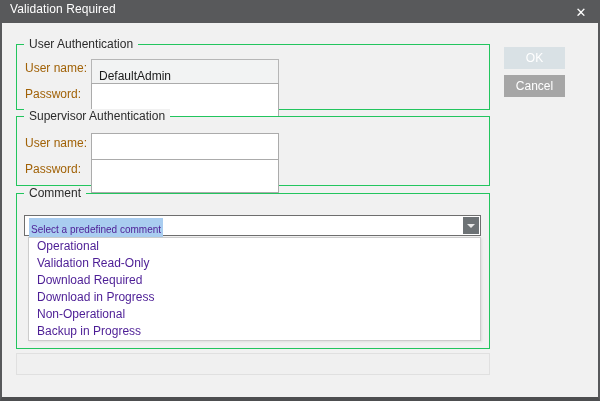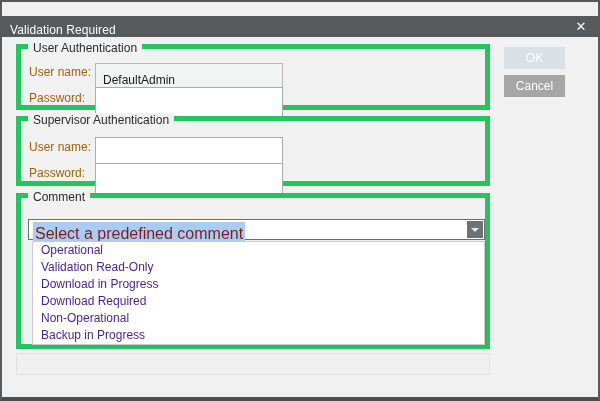--- a/index.html
+++ b/index.html
@@ -9,43 +9,43 @@
   .window {
     position: relative;
     width: 600px; height: 401px;
     background: #f1f1f1;
     border: 2px solid #58595b;
     border-bottom: 4px solid #4d4e50;
     overflow: hidden;
   }
 
   .titlebar {
-    position: absolute; top: 14px; left: 0; right: 0;
+    position: absolute; top: 0; left: 0; right: 0;
     height: 21px;
     background: #58595b;
     color: #ffffff;
-    display: flex; align-items: flex-end;
+    display: flex; align-items: flex-start;
   }
   .titlebar .title {
     font-size: 12px;
     padding-left: 8px;
     letter-spacing: 0.1px;
   }
   .close-btn {
     position: absolute; right: 0; top: 0;
     width: 34px; height: 21px;
     display: flex; align-items: center; justify-content: center;
     color: #ffffff; font-size: 13px;
     cursor: pointer;
   }
 
   .groupbox {
     position: absolute;
     left: 14px; width: 474px;
-    border: 5px solid #22c55e;
+    border: 1px solid #22c55e;
     background: #f1f1f1;
   }
   .groupbox .legend {
     position: absolute; top: -8px; left: 7px;
     background: #f1f1f1;
     padding: 0 5px;
     font-size: 12px; color: #2b2b2b;
     white-space: nowrap;
   }
   .field-label {
@@ -74,22 +74,22 @@
   .group-comment { top: 191px; height: 156px; }
 
   .combobox {
     position: absolute; left: 7px; top: 21px;
     width: 457px; height: 21px;
     background: #ffffff;
     border: 1px solid #6e6e6e;
   }
   .combobox .selected-text {
     position: absolute; left: 4px; top: 2px;
-    font-size: 16px; line-height: 15px;
-    color: #7f1d1d;
+    font-size: 10px; line-height: 15px;
+    color: #4c1d95;
     background: #a9cdf0;
     padding: 4px 2px;
     white-space: nowrap;
   }
   .combo-arrow-btn {
     position: absolute; right: 1px; top: 1px;
     width: 16px; height: 17px;
     background: #6d7275;
     display: flex; align-items: center; justify-content: center;
     cursor: pointer;
@@ -167,22 +167,22 @@
     <div class="combobox">
       <span class="selected-text">Select a predefined comment</span>
       <span class="combo-arrow-btn">
           <span class="tri"></span>
         </span>
     </div>
 
     <div class="dropdown-list">
       <div class="dropdown-item">Operational</div>
       <div class="dropdown-item">Validation Read-Only</div>
+      <div class="dropdown-item">Download Required</div>
       <div class="dropdown-item">Download in Progress</div>
-      <div class="dropdown-item">Download Required</div>
       <div class="dropdown-item">Non-Operational</div>
       <div class="dropdown-item">Backup in Progress</div>
     </div>
   </div>
 
   <div class="bottom-panel"></div>
 
   <button class="btn btn-ok" disabled="">OK</button>
   <button class="btn btn-cancel">Cancel</button>
 

